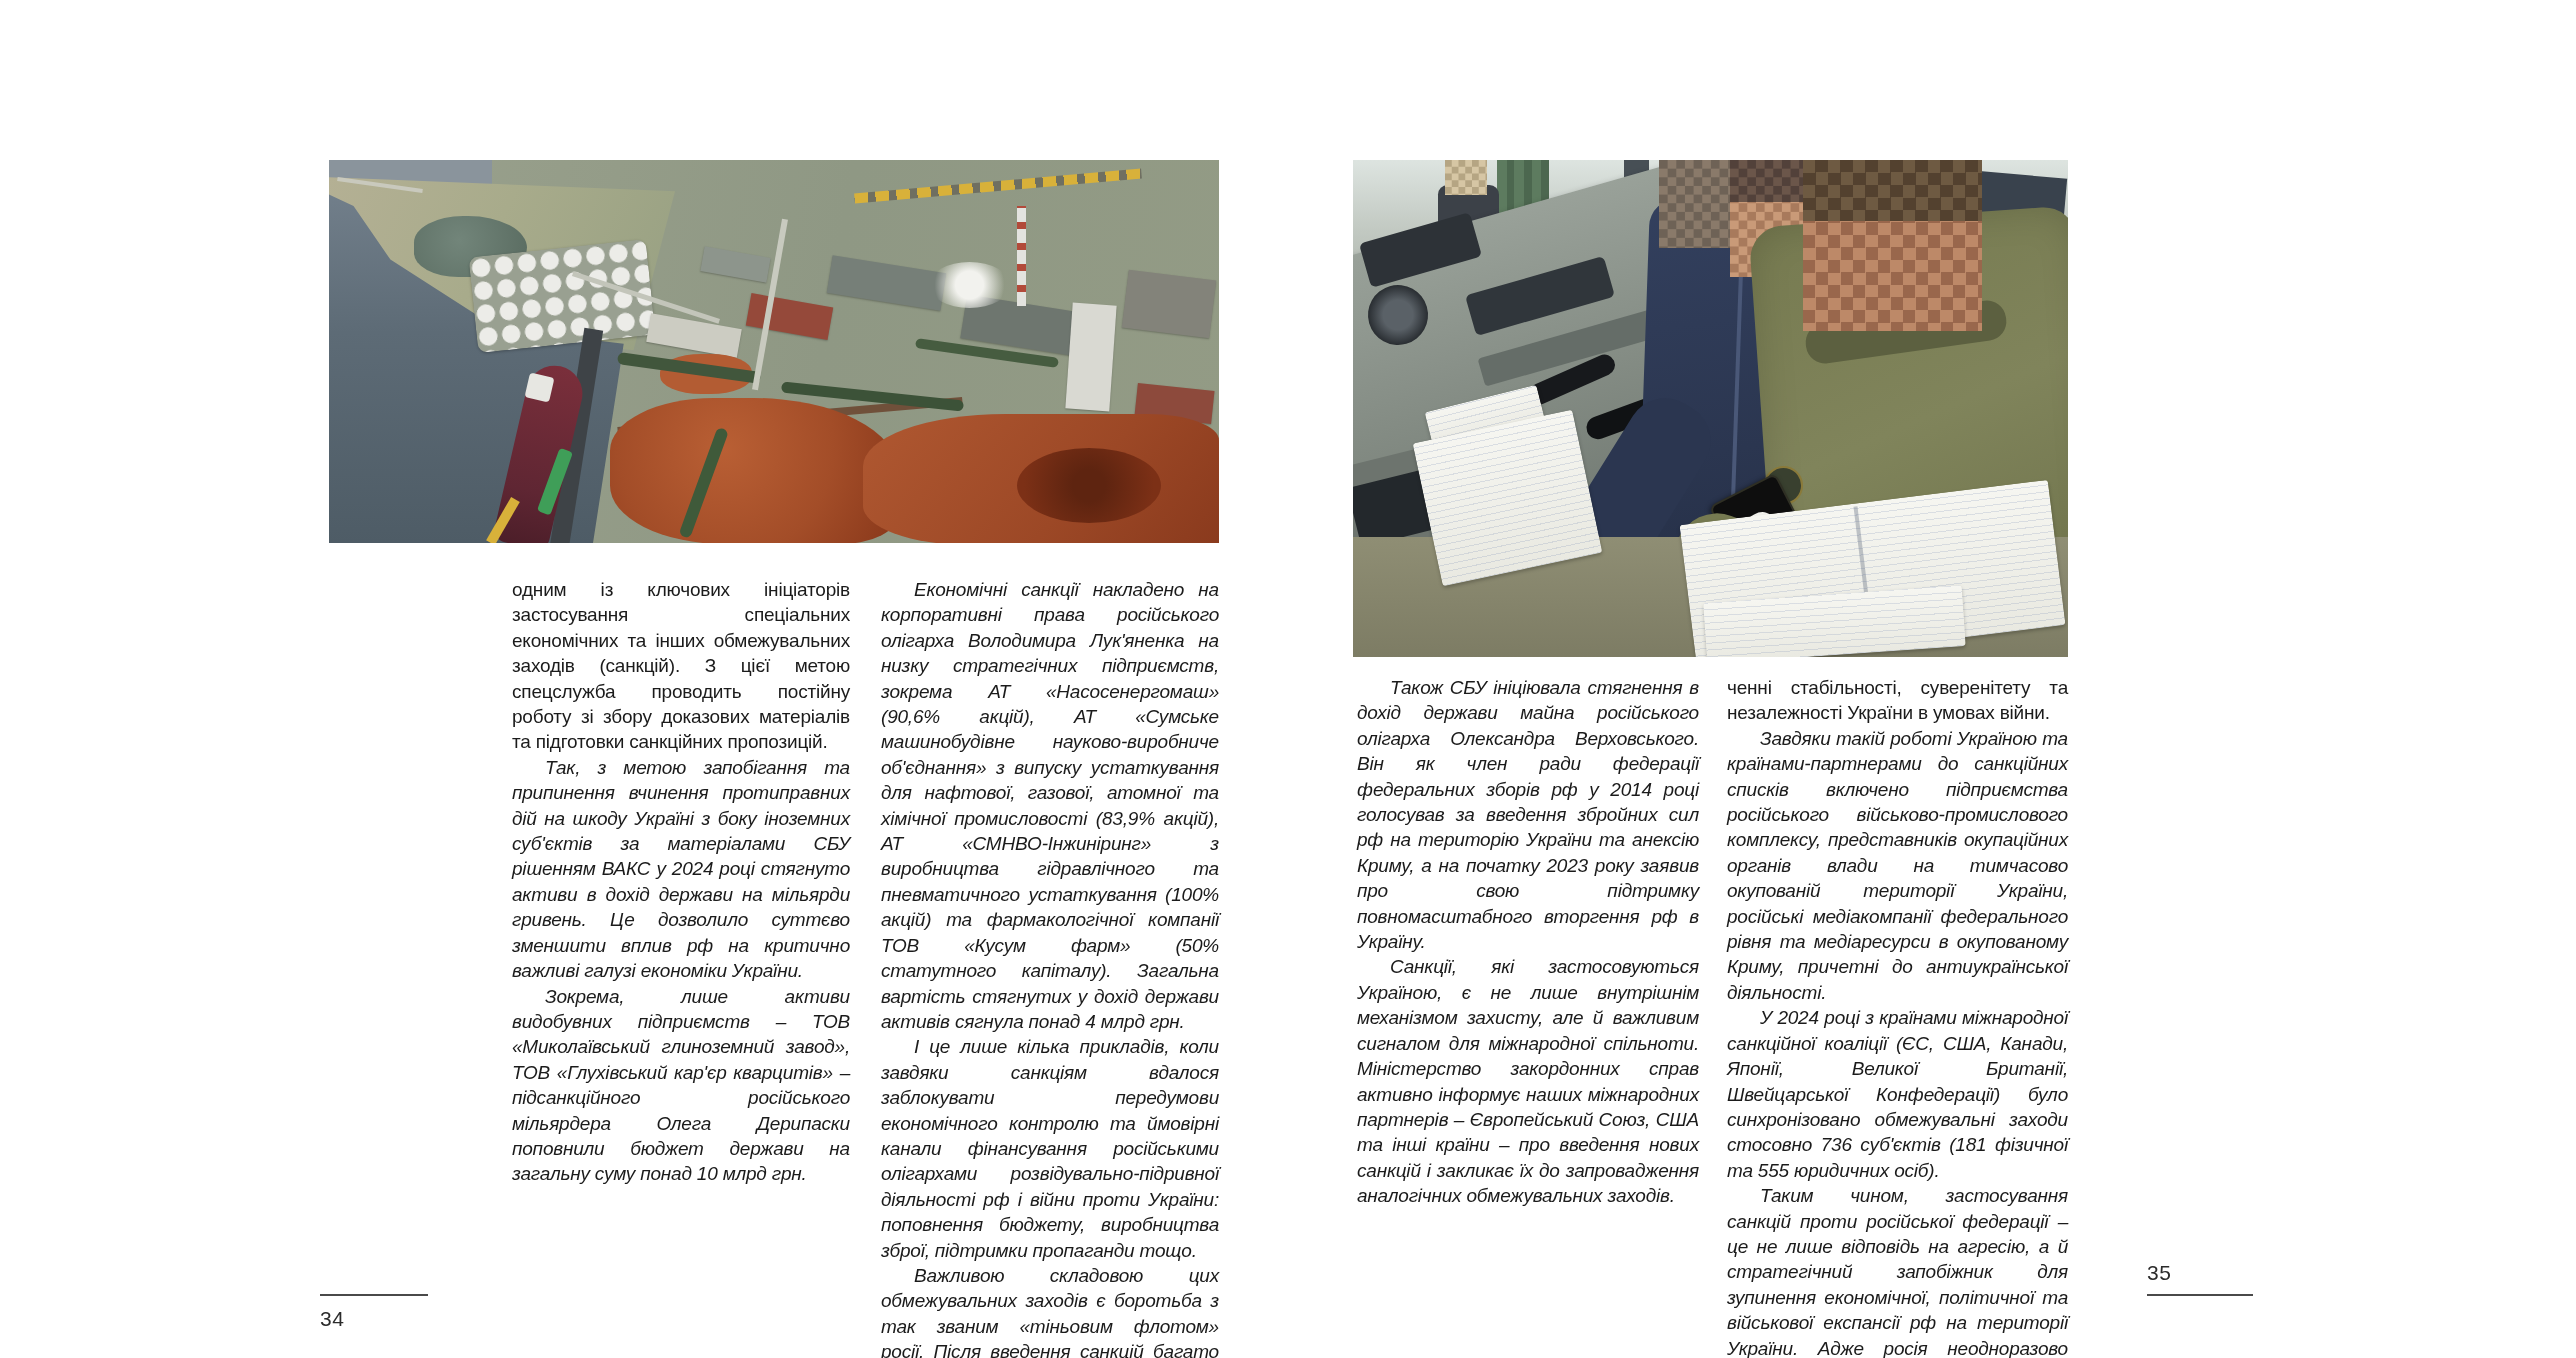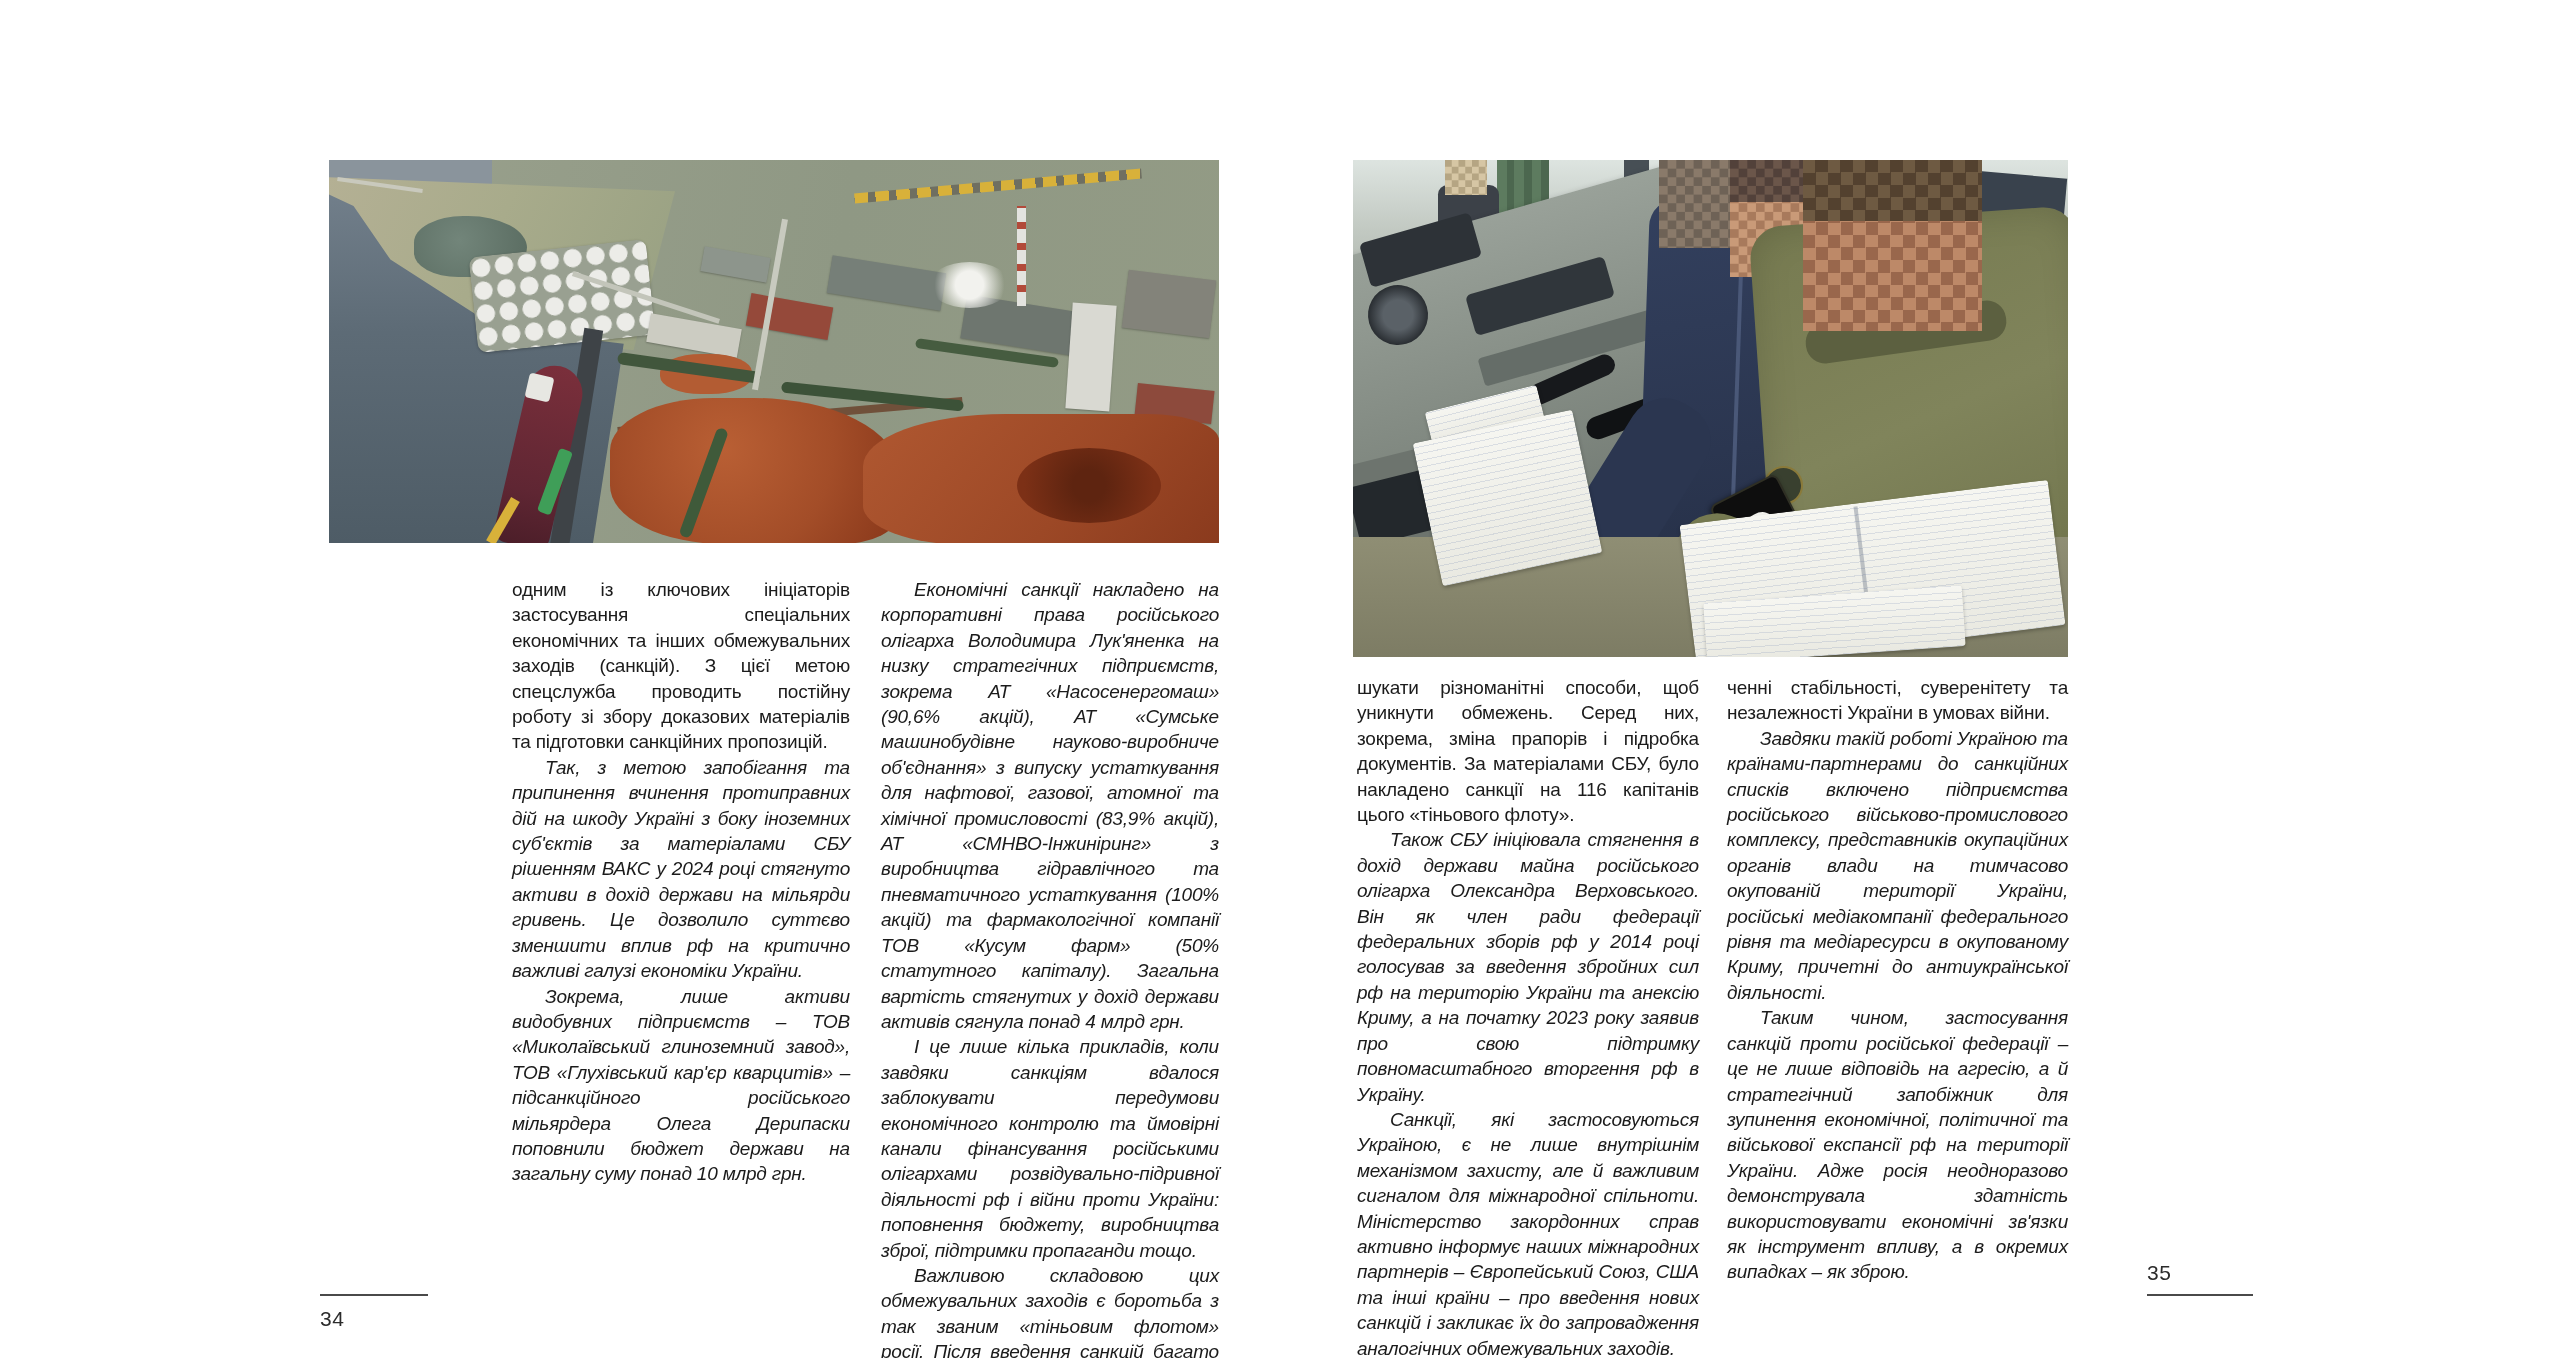--- a/index.html
+++ b/index.html
@@ -173,28 +173,28 @@
     <div class="abs" style="left:409px;top:450px;width:79px;height:44px;background:#c59a79;border-radius:19px;transform:rotate(-6deg);"></div>
 
     <div class="abs" style="left:0;top:377px;width:715px;height:120px;background:linear-gradient(180deg,#8f8e74,#7d7c64);"></div>
     <div class="abs book" style="left:73px;top:265px;width:163px;height:146px;transform:rotate(-12deg);"></div>
     <div class="abs book" style="left:334px;top:342px;width:371px;height:146px;transform:rotate(-7deg);"></div>
     <div class="abs" style="left:509px;top:346px;width:3.8px;height:140px;background:rgba(90,100,120,0.35);transform:rotate(-7deg);"></div>
     <div class="abs book" style="left:352px;top:434px;width:259px;height:61px;transform:rotate(-4deg);"></div>
   </div>
 
   <div class="col" style="left:1357px;top:675px;width:342px;">
-    <p>шукати різноманітні способи, щоб уникнути обмежень. Серед них, зокрема, зміна прапорів і підробка документів. За матеріалами СБУ, було накладено санкції на 116 капітанів цього «тіньового флоту».</p>
     <p class="ind">Також СБУ ініціювала стягнення в дохід держави майна російського олігарха Олександра Верховського. Він як член ради федерації федеральних зборів рф у 2014 році голосував за введення збройних сил рф на територію України та анексію Криму, а на початку 2023 року заявив про свою підтримку повномасштабного вторгення рф в Україну.</p>
     <p class="ind">Санкції, які застосовуються Україною, є не лише внутрішнім механізмом захисту, але й важливим сигналом для міжнародної спільноти. Міністерство закордонних справ активно інформує наших міжнародних партнерів – Європейський Союз, США та інші країни – про введення нових санкцій і закликає їх до запровадження аналогічних обмежувальних заходів.</p>
 
   </div>
   <div class="col" style="left:1727px;top:675px;width:341px;">
     <p>ченні стабільності, суверенітету та незалежності України в умовах війни.</p>
     <p class="ind">Завдяки такій роботі Україною та країнами-партнерами до санкційних списків включено підприємства російського військово-промислового комплексу, представників окупаційних органів влади на тимчасово окупованій території України, російські медіакомпанії федерального рівня та медіаресурси в окупованому Криму, причетні до антиукраїнської діяльності.</p>
+    <p class="ind">У 2024 році з країнами міжнародної санкційної коаліції (ЄС, США, Канади, Японії, Великої Британії, Швейцарської Конфедерації) було синхронізовано обмежувальні заходи стосовно 736 суб'єктів (181 фізичної та 555 юридичних осіб).</p>
     <p class="ind">Таким чином, застосування санкцій проти російської федерації – це не лише відповідь на агресію, а й стратегічний запобіжник для зупинення економічної, політичної та військової експансії рф на території України. Адже росія неодноразово демонструвала здатність використовувати економічні зв'язки як інструмент впливу, а в окремих випадках – як зброю.</p>
   </div>
 
   <div class="pagenum" style="left:2147px;top:1261px;width:96px;text-align:left;">35</div>
   <div class="pagerule" style="left:2147px;top:1294px;width:106px;"></div>
 
 </div>
 
 
 </body></html>

